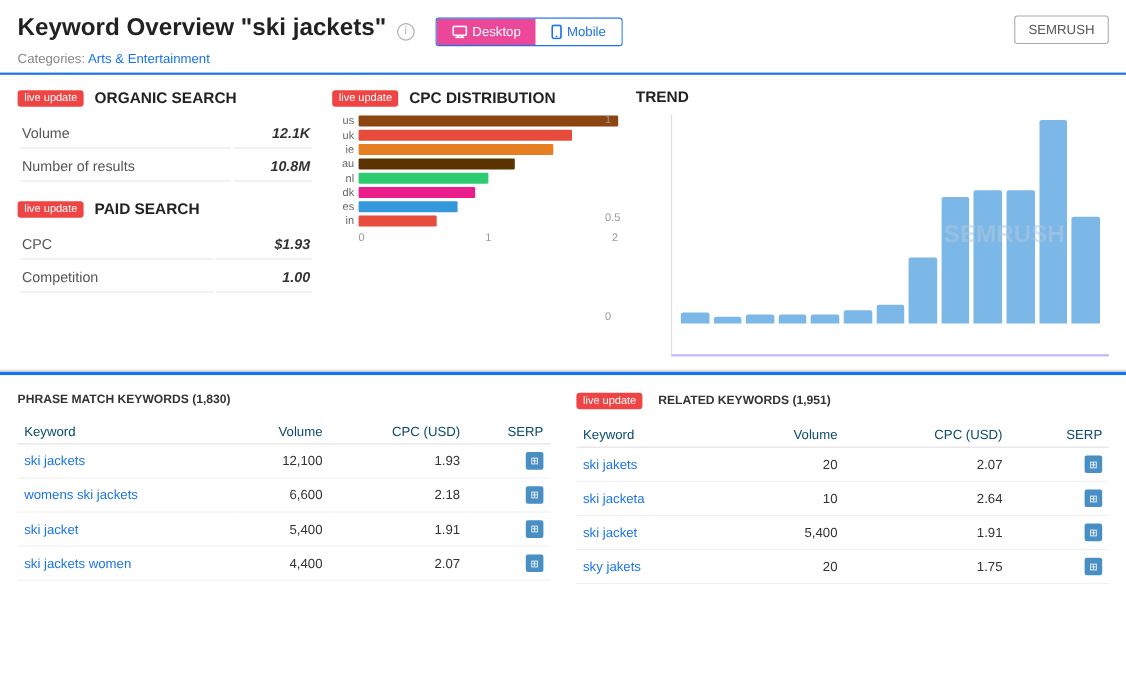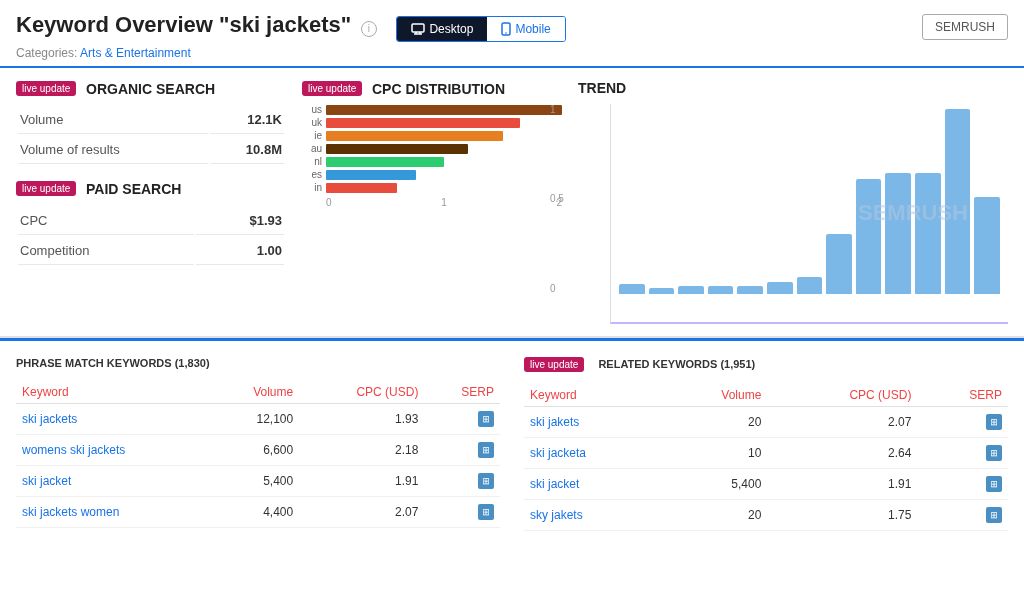--- a/index.html
+++ b/index.html
@@ -4,36 +4,36 @@
   <style>
     * { box-sizing: border-box; margin: 0; padding: 0; }
     body { font-family: Arial, sans-serif; font-size: 13px; color: #333; background: #fff; width: 1024px; }
 
     
     .header { padding: 12px 16px 6px; border-bottom: 2px solid #1a73e8; }
     .header h1 { font-size: 22px; font-weight: bold; color: #222; display: inline; }
     .header .info-icon { display: inline-block; width: 16px; height: 16px; border-radius: 50%; border: 1px solid #aaa; color: #aaa; font-size: 10px; text-align: center; line-height: 14px; margin-left: 6px; vertical-align: middle; cursor: pointer; }
     .device-toggle { display: inline-flex; margin-left: 16px; border: 1px solid #1a73e8; border-radius: 3px; overflow: hidden; vertical-align: middle; }
     .device-btn { padding: 5px 14px; font-size: 12px; cursor: pointer; display: flex; align-items: center; gap: 4px; }
-    .device-btn.active { background: #0f172a; color: #fff; }
+    .device-btn.active { background: #ec4899; color: #fff; }
     .device-btn:not(.active) { background: #fff; color: #1a73e8; }
     .tutorial-btn { float: right; border: 1px solid #aaa; padding: 5px 12px; font-size: 12px; color: #555; cursor: pointer; border-radius: 3px; margin-top: 2px; }
     .categories { font-size: 12px; color: #888; margin-top: 4px; }
     .categories a { color: #1a73e8; text-decoration: none; }
 
     
     .main-top { display: flex; padding: 12px 16px; gap: 16px; border-bottom: 2px solid #e0e0e0; }
 
     
     .search-panel { width: 270px; flex-shrink: 0; }
-    .live-badge { display: inline-block; background: #be185d; color: #fff; font-size: 10px; padding: 2px 6px; border-radius: 3px; margin-right: 6px; }
+    .live-badge { display: inline-block; background: #ef4444; color: #fff; font-size: 10px; padding: 2px 6px; border-radius: 3px; margin-right: 6px; }
     .section-title { font-size: 14px; font-weight: bold; color: #222; display: inline; vertical-align: middle; }
     .metrics-table { width: 100%; margin-top: 8px; }
     .metrics-table tr td { padding: 6px 2px; border-bottom: 1px solid #e8e8e8; }
-    .metrics-table tr td:last-child { text-align: right; font-weight: bold; color: #333; }
+    .metrics-table tr td:last-child { text-align: right; font-weight: bold; color: #333; font-style: italic; }
     .metrics-table tr td:first-child { color: #555; }
     .paid-header { margin-top: 14px; margin-bottom: 6px; }
 
     
     .cpc-panel { width: 260px; flex-shrink: 0; }
     .cpc-chart { margin-top: 8px; }
     .bar-row { display: flex; align-items: center; margin: 2px 0; gap: 4px; }
     .bar-label { width: 20px; font-size: 10px; color: #666; text-align: right; }
     .bar-container { flex: 1; height: 10px; position: relative; }
     .bar-fill { height: 10px; border-radius: 1px; }
@@ -50,21 +50,21 @@
 
     
     .main-bottom { display: flex; padding: 16px; gap: 24px; }
 
     .phrase-panel { flex: 1; }
     .related-panel { flex: 1; }
 
     .section-header { font-size: 11px; font-weight: bold; margin-bottom: 12px; }
 
     .kw-table { width: 100%; border-collapse: collapse; }
-    .kw-table th { text-align: left; font-size: 12px; color: #ef4444; font-weight: normal; padding: 4px 6px; border-bottom: 1px solid #e0e0e0; }
+    .kw-table th { text-align: left; font-size: 12px; color: #0c4a6e; font-weight: normal; padding: 4px 6px; border-bottom: 1px solid #e0e0e0; }
     .kw-table th:not(:first-child) { text-align: right; }
     .kw-table td { padding: 7px 6px; border-bottom: 1px solid #f0f0f0; font-size: 12px; vertical-align: middle; }
     .kw-table td:not(:first-child) { text-align: right; }
     .kw-table td a { color: #1a73e8; text-decoration: none; }
     .serp-icon { display: inline-block; width: 16px; height: 16px; background: #4a8fc4; color: white; font-size: 9px; text-align: center; line-height: 16px; border-radius: 2px; }
 
     .related-header-row { display: flex; align-items: center; gap: 8px; margin-bottom: 12px; }
   </style>
 </head>
 <body>
@@ -106,21 +106,21 @@
       <span class="live-badge">live update</span>
       <span class="section-title">ORGANIC SEARCH</span>
     </div>
     <table class="metrics-table">
       <tbody>
           <tr>
         <td>Volume</td>
         <td>12.1K</td>
       </tr>
       <tr>
-        <td>Volume of results</td>
+        <td>Number of results</td>
         <td>10.8M</td>
       </tr>
     </tbody>
       </table>
 
     <div class="paid-header">
       <span class="live-badge">live update</span>
       <span class="section-title">PAID SEARCH</span>
     </div>
     <table class="metrics-table">
@@ -164,20 +164,26 @@
         <div class="bar-row">
           <span class="bar-label">au</span>
           <div class="bar-container">
             <div class="bar-fill" style="width: 60%; background: rgb(90, 51, 0);"></div>
           </div>
         </div>
         <div class="bar-row">
           <span class="bar-label">nl</span>
           <div class="bar-container">
             <div class="bar-fill" style="width: 50%; background: rgb(46, 204, 113);"></div>
+          </div>
+        </div>
+        <div class="bar-row">
+          <span class="bar-label">dk</span>
+          <div class="bar-container">
+            <div class="bar-fill" style="width: 45%; background: rgb(233, 30, 140);"></div>
           </div>
         </div>
         <div class="bar-row">
           <span class="bar-label">es</span>
           <div class="bar-container">
             <div class="bar-fill" style="width: 38%; background: rgb(52, 152, 219);"></div>
           </div>
         </div>
         <div class="bar-row">
           <span class="bar-label">in</span>

